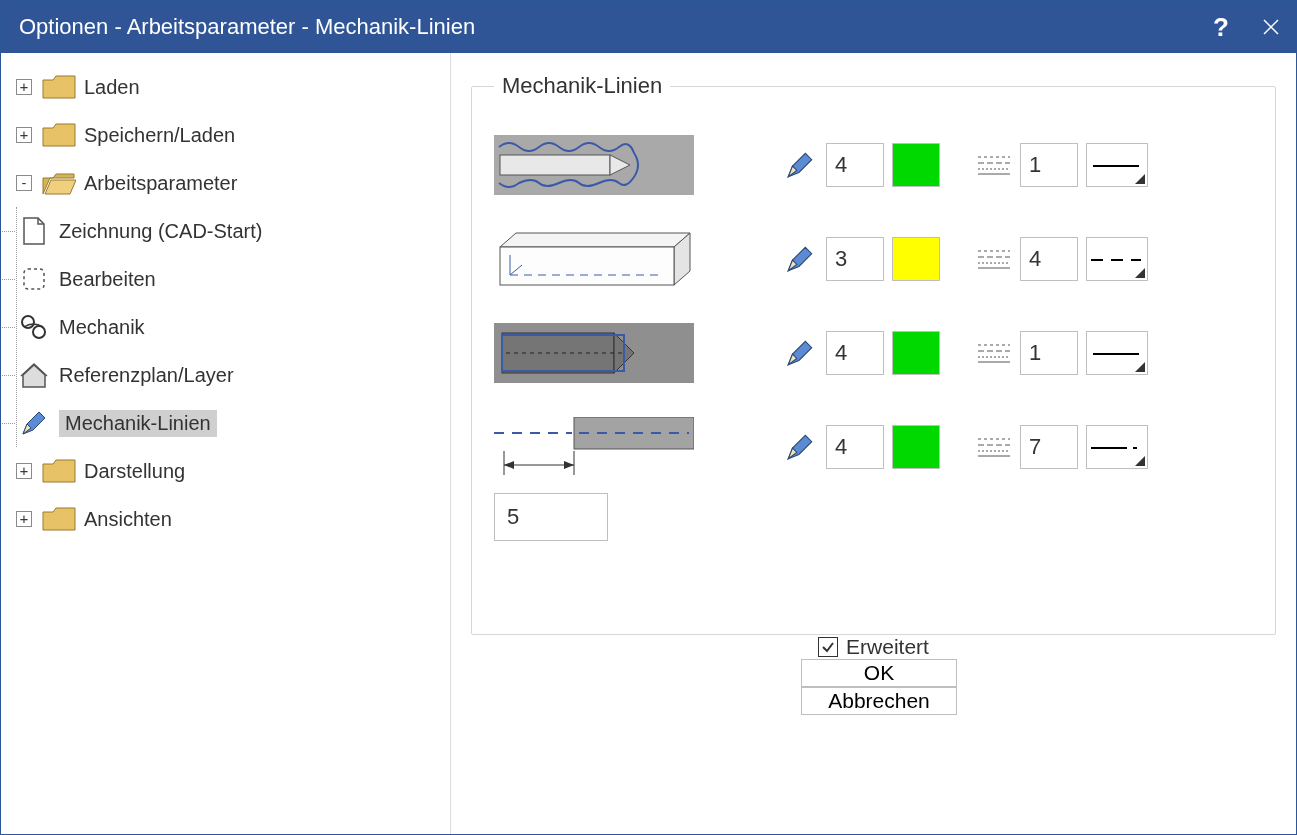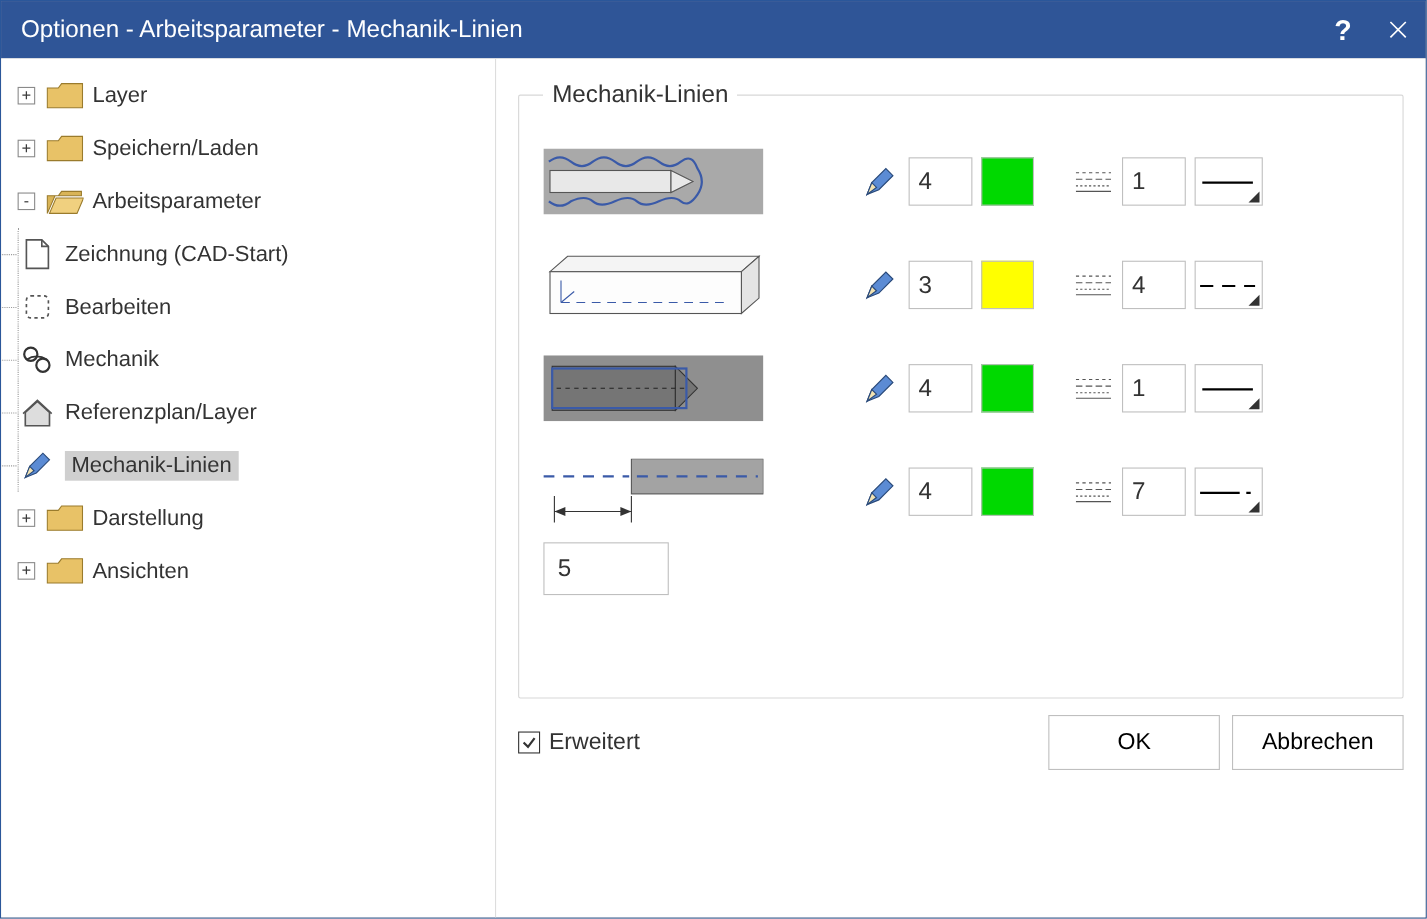--- a/index.html
+++ b/index.html
@@ -8,21 +8,21 @@
     font-size:20px;
     color:#333;
     background:#fff;
     display:flex;justify-content:center;align-items:flex-start;
   }
   .window{
     width:1297px;height:835px;
     border:1px solid #2b579a;
     box-sizing:border-box;
     display:flex;flex-direction:column;
-    background:#a3a3a3;
+    background:#3b82f6;
     position:relative;
   }
   .titlebar{
     height:52px;
     background:#2f5597;
     color:#fff;
     display:flex;align-items:center;
     padding:0 0 0 18px;
     font-size:22px;
   }
@@ -92,21 +92,21 @@
   .row .pat-preview{
     width:62px;height:44px;border:1px solid #bfbfbf;background:#fff;box-sizing:border-box;position:relative;
   }
   .row .pat-preview .tri{
     position:absolute;right:2px;bottom:2px;width:0;height:0;border-left:10px solid transparent;border-bottom:10px solid #333;
   }
   .extra-num{
     width:114px;height:48px;border:1px solid #bfbfbf;background:#fff;display:flex;align-items:center;padding:0 12px;font-size:22px;box-sizing:border-box;margin-top:0px;
   }
   .footer{
-    display:flex;align-items:center;height:80px;
+    display:flex;align-items:center;height:80px;flex-direction:column;
   }
   .footer .chk{display:flex;align-items:center;gap:8px;font-size:21px;}
   .footer .chk .box{width:18px;height:18px;border:1px solid #333;display:flex;align-items:center;justify-content:center;}
   .footer .chk .box svg{width:14px;height:14px;}
   .footer .spacer{flex:1;}
   .footer button{
     width:156px;height:50px;font-size:21px;background:#fff;border:1px solid #bfbfbf;margin-left:11px;font-family:inherit;
   }
 </style>
 </head>
@@ -133,21 +133,21 @@
       <div class="tree">
           <ul>
         <li>
           <div class="node">
             <span class="exp">+</span>
             <span class="ico">
               <svg class="folder-closed" viewBox="0 0 34 26">
                     <path d="M1 6 h10 l3 -4 h19 v22 h-32 z" fill="#e8c267" stroke="#9a7b2c" stroke-width="1"></path>
                   </svg>
             </span>
-            <span class="lbl">Layer</span>
+            <span class="lbl">Laden</span>
           </div>
         </li>
         <li>
           <div class="node">
             <span class="exp">+</span>
             <span class="ico">
               <svg class="folder-closed" viewBox="0 0 34 26">
                     <path d="M1 6 h10 l3 -4 h19 v22 h-32 z" fill="#e8c267" stroke="#9a7b2c" stroke-width="1"></path>
                   </svg>
             </span>

